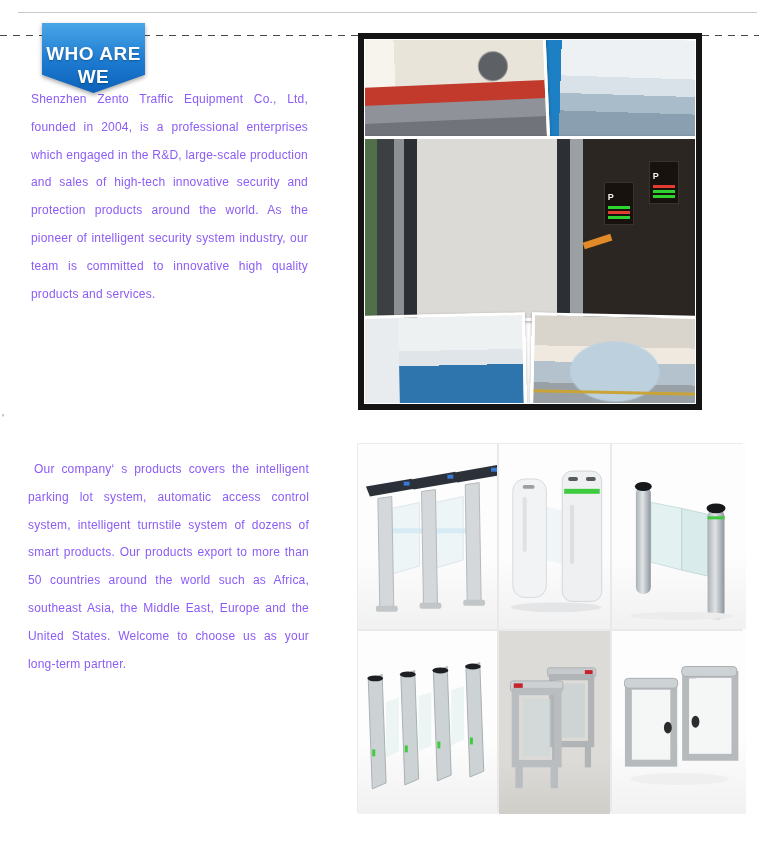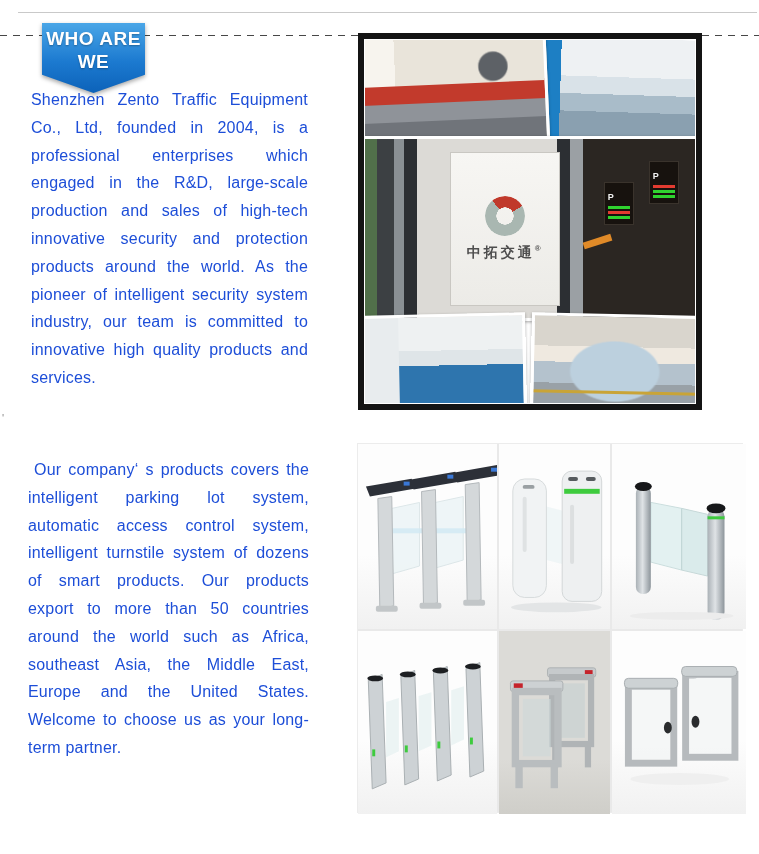--- a/index.html
+++ b/index.html
@@ -13,24 +13,24 @@
     background:repeating-linear-gradient(90deg,#474747 0 7px,transparent 7px 13px);
     background-size:13px 1px; background-repeat:repeat-x; background-position:0 0; height:1px; }
 
   
   .ribbon-wrap { position:absolute; left:42px; top:23px; width:103px; height:70px;
     filter:drop-shadow(0 2px 2px rgba(0,0,0,.35)); z-index:6; }
   .ribbon { width:100%; height:100%;
     clip-path:polygon(0 0,100% 0,100% 74%,50% 100%,0 74%);
     background:linear-gradient(180deg,#4aa6e7 0%,#1c7ad0 55%,#0c62b9 100%);
     color:#fff; text-align:center; font-weight:bold; font-size:19px; line-height:23px;
-    padding-top:4px; letter-spacing:.5px; text-shadow:0 1px 2px rgba(0,0,0,.3); }
-
-  
-  .para { position:absolute; color:#1d4ed8; font-size:16px; line-height:27.8px;
+    padding-top:19px; letter-spacing:.5px; text-shadow:0 1px 2px rgba(0,0,0,.3); }
+
+  
+  .para { position:absolute; color:#8b5cf6; font-size:12px; line-height:27.8px;
     text-align:justify; letter-spacing:.2px; }
   .para1 { left:31px; top:86px; width:277px; }
   .para2 { left:28px; top:456px; width:281px; text-indent:6px; }
   .stray-mark { position:absolute; left:2px; top:412px; font-size:11px; color:#8a8a8a; }
 
   
   .collage { position:absolute; left:358px; top:33px; width:344px; height:377px;
     background:#fff; border:6px solid #141414; }
   .collage-inner { position:absolute; inset:1px; overflow:hidden; background:#fff; }
   .photo { position:absolute; border:3px solid #fff; box-shadow:0 1px 3px rgba(0,0,0,.35); overflow:hidden; }
@@ -103,24 +103,20 @@
 
   <p class="para para1">Shenzhen Zento Traffic Equipment Co., Ltd, founded in 2004, is a professional enterprises which engaged in the R&amp;D, large-scale production and sales of high-tech innovative security and protection products around the world. As the pioneer of intelligent security system industry, our team is committed to innovative high quality products and services.</p>
   <span class="stray-mark">'</span>
   <p class="para para2">Our company‘ s products covers the intelligent parking lot system, automatic access control system, intelligent turnstile system of dozens of smart products. Our products export to more than 50 countries around the world such as Africa, southeast Asia, the Middle East, Europe and the United States. Welcome to choose us as your long-term partner.</p>
 
   <div class="collage">
     <div class="collage-inner">
       <div class="photo ph-assembly"></div>
       <div class="photo ph-office1"></div>
       <div class="photo ph-door">
-        <div class="poster">
-          <div class="poster-logo"></div>
-          <div class="poster-text"><span>中拓交通</span><span class="poster-reg">®</span></div>
-        </div>
         <div class="led-zone">
           <div class="led-sign led-a">
             <span class="led-p">P</span>
             <div class="led-row led-green"></div>
             <div class="led-row led-red"></div>
             <div class="led-row led-green"></div>
           </div>
           <div class="led-sign led-b">
             <span class="led-p">P</span>
             <div class="led-row led-red"></div>

